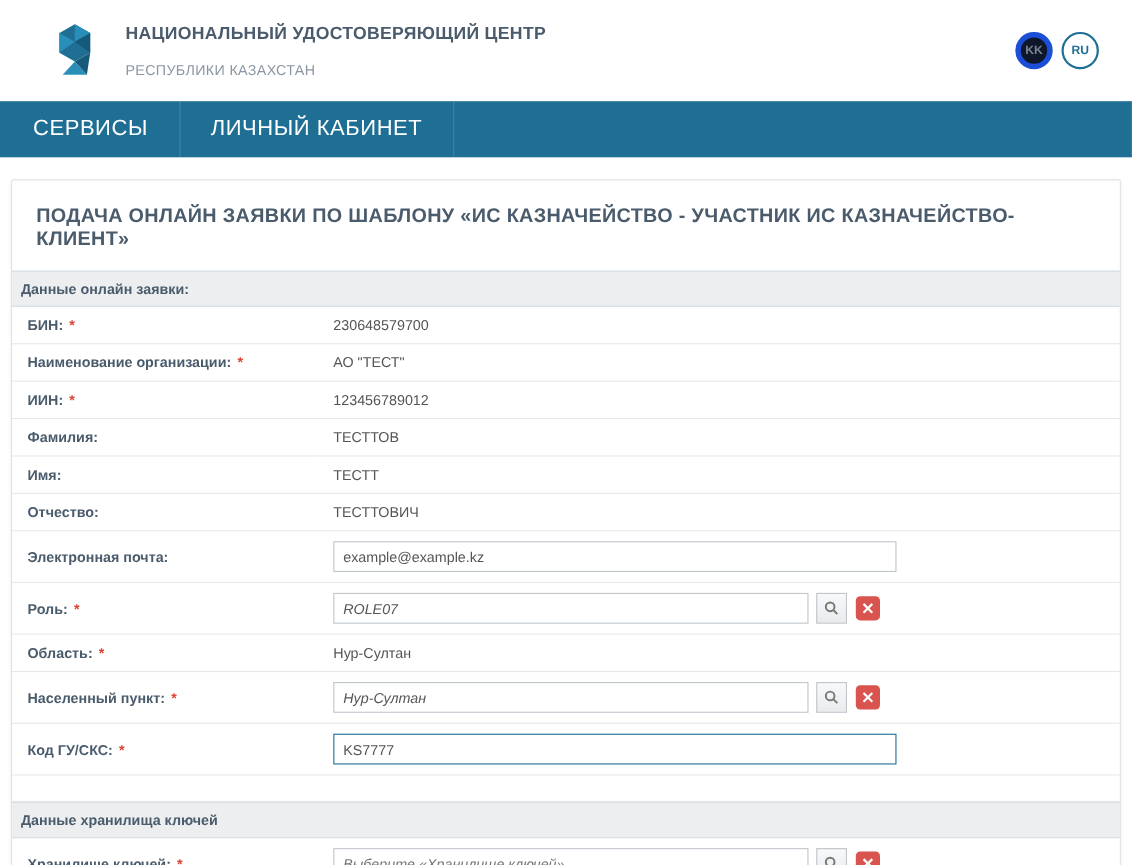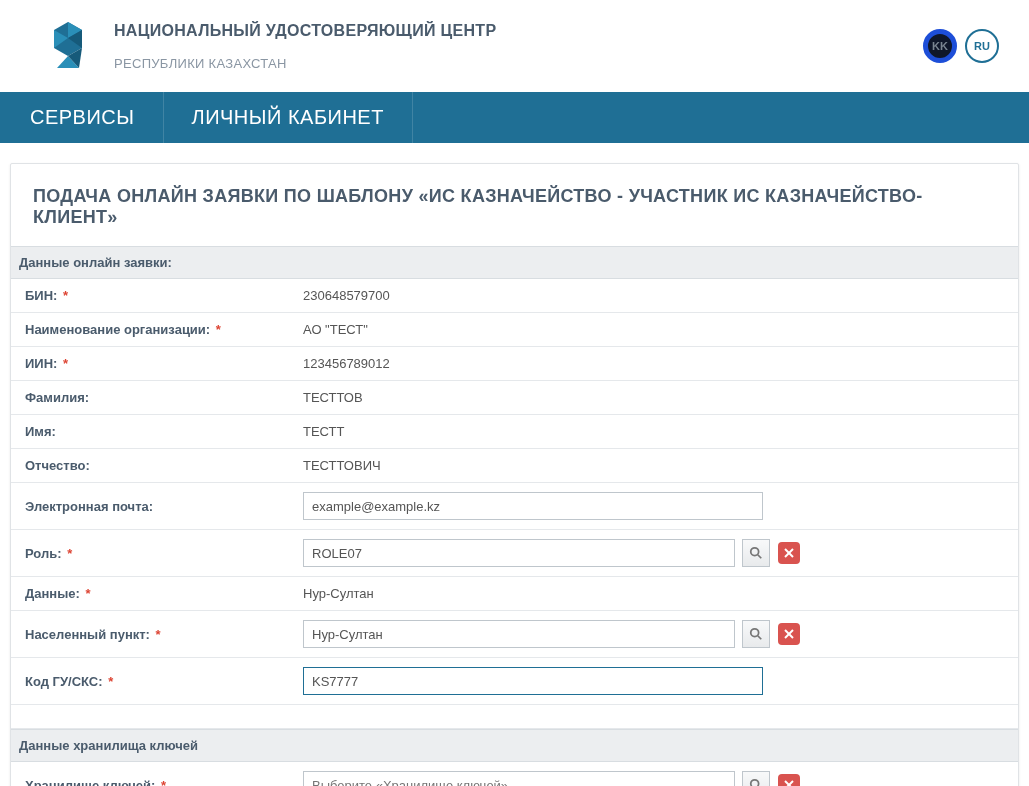--- a/index.html
+++ b/index.html
@@ -25,24 +25,24 @@
 
 .section-header { background: #eceef0; border-top: 1px solid #d8dde1; border-bottom: 1px solid #d8dde1; padding: 8px; font-weight: 700; color: #4a5b6c; font-size: 13px; }
 
 .form-table { width: 100%; border-collapse: collapse; }
 .form-table tr { border-bottom: 1px solid #e5e8eb; }
 .form-table td { padding: 9px 14px; vertical-align: middle; }
 .form-table td.label-cell { width: 278px; font-weight: 700; color: #4a5b6c; font-size: 13px; }
 .form-table td.value-cell { color: #555; font-size: 13px; }
 .req { color: #d43; margin-left: 2px; }
 
-.input-text { width: 460px; height: 28px; border: 1px solid #bfc6cc; padding: 0 8px; font-size: 13px; color: #555; background: #fff; }
+.input-text { width: 512px; height: 28px; border: 1px solid #bfc6cc; padding: 0 8px; font-size: 13px; color: #555; background: #fff; }
 
 .lookup-wrap { display: flex; align-items: center; gap: 8px; }
-.lookup-input { width: 432px; height: 28px; border: 1px solid #bfc6cc; padding: 0 8px; font-size: 13px; color: #555; background: #fff; }
+.lookup-input { width: 432px; height: 28px; border: 1px solid #bfc6cc; padding: 0 8px; font-size: 13px; color: #555; background: #fff; font-style: italic; }
 .lookup-btn { width: 28px; height: 28px; border: 1px solid #bfc6cc; background: linear-gradient(#f8f9fa, #e8eaec); display: flex; align-items: center; justify-content: center; cursor: pointer; margin-left: -1px; }
 .lookup-btn svg { width: 14px; height: 14px; }
 .clear-btn { width: 22px; height: 22px; border-radius: 4px; background: #d9534f; display: flex; align-items: center; justify-content: center; cursor: pointer; border: none; }
 .clear-btn svg { width: 10px; height: 10px; }
 
 .gap-row td { height: 24px; border: none; }
 </style>
 </head>
 <body>
 
@@ -122,21 +122,21 @@
             <button class="clear-btn">
               <svg viewBox="0 0 10 10">
                     <line x1="1" y1="1" x2="9" y2="9" stroke="#fff" stroke-width="2"></line>
                     <line x1="9" y1="1" x2="1" y2="9" stroke="#fff" stroke-width="2"></line>
                   </svg>
             </button>
           </div>
         </td>
       </tr>
       <tr>
-        <td class="label-cell"><span>Данные:</span> <span class="req">*</span></td>
+        <td class="label-cell"><span>Область:</span> <span class="req">*</span></td>
         <td class="value-cell">Нур-Султан</td>
       </tr>
       <tr>
         <td class="label-cell"><span>Населенный пункт:</span> <span class="req">*</span></td>
         <td class="value-cell">
           <div class="lookup-wrap">
             <input type="text" class="lookup-input" value="Нур-Султан" style="">
             <button class="lookup-btn">
               <svg viewBox="0 0 16 16">
                     <circle cx="6.5" cy="6.5" r="4.5" fill="none" stroke="#777" stroke-width="2"></circle>

